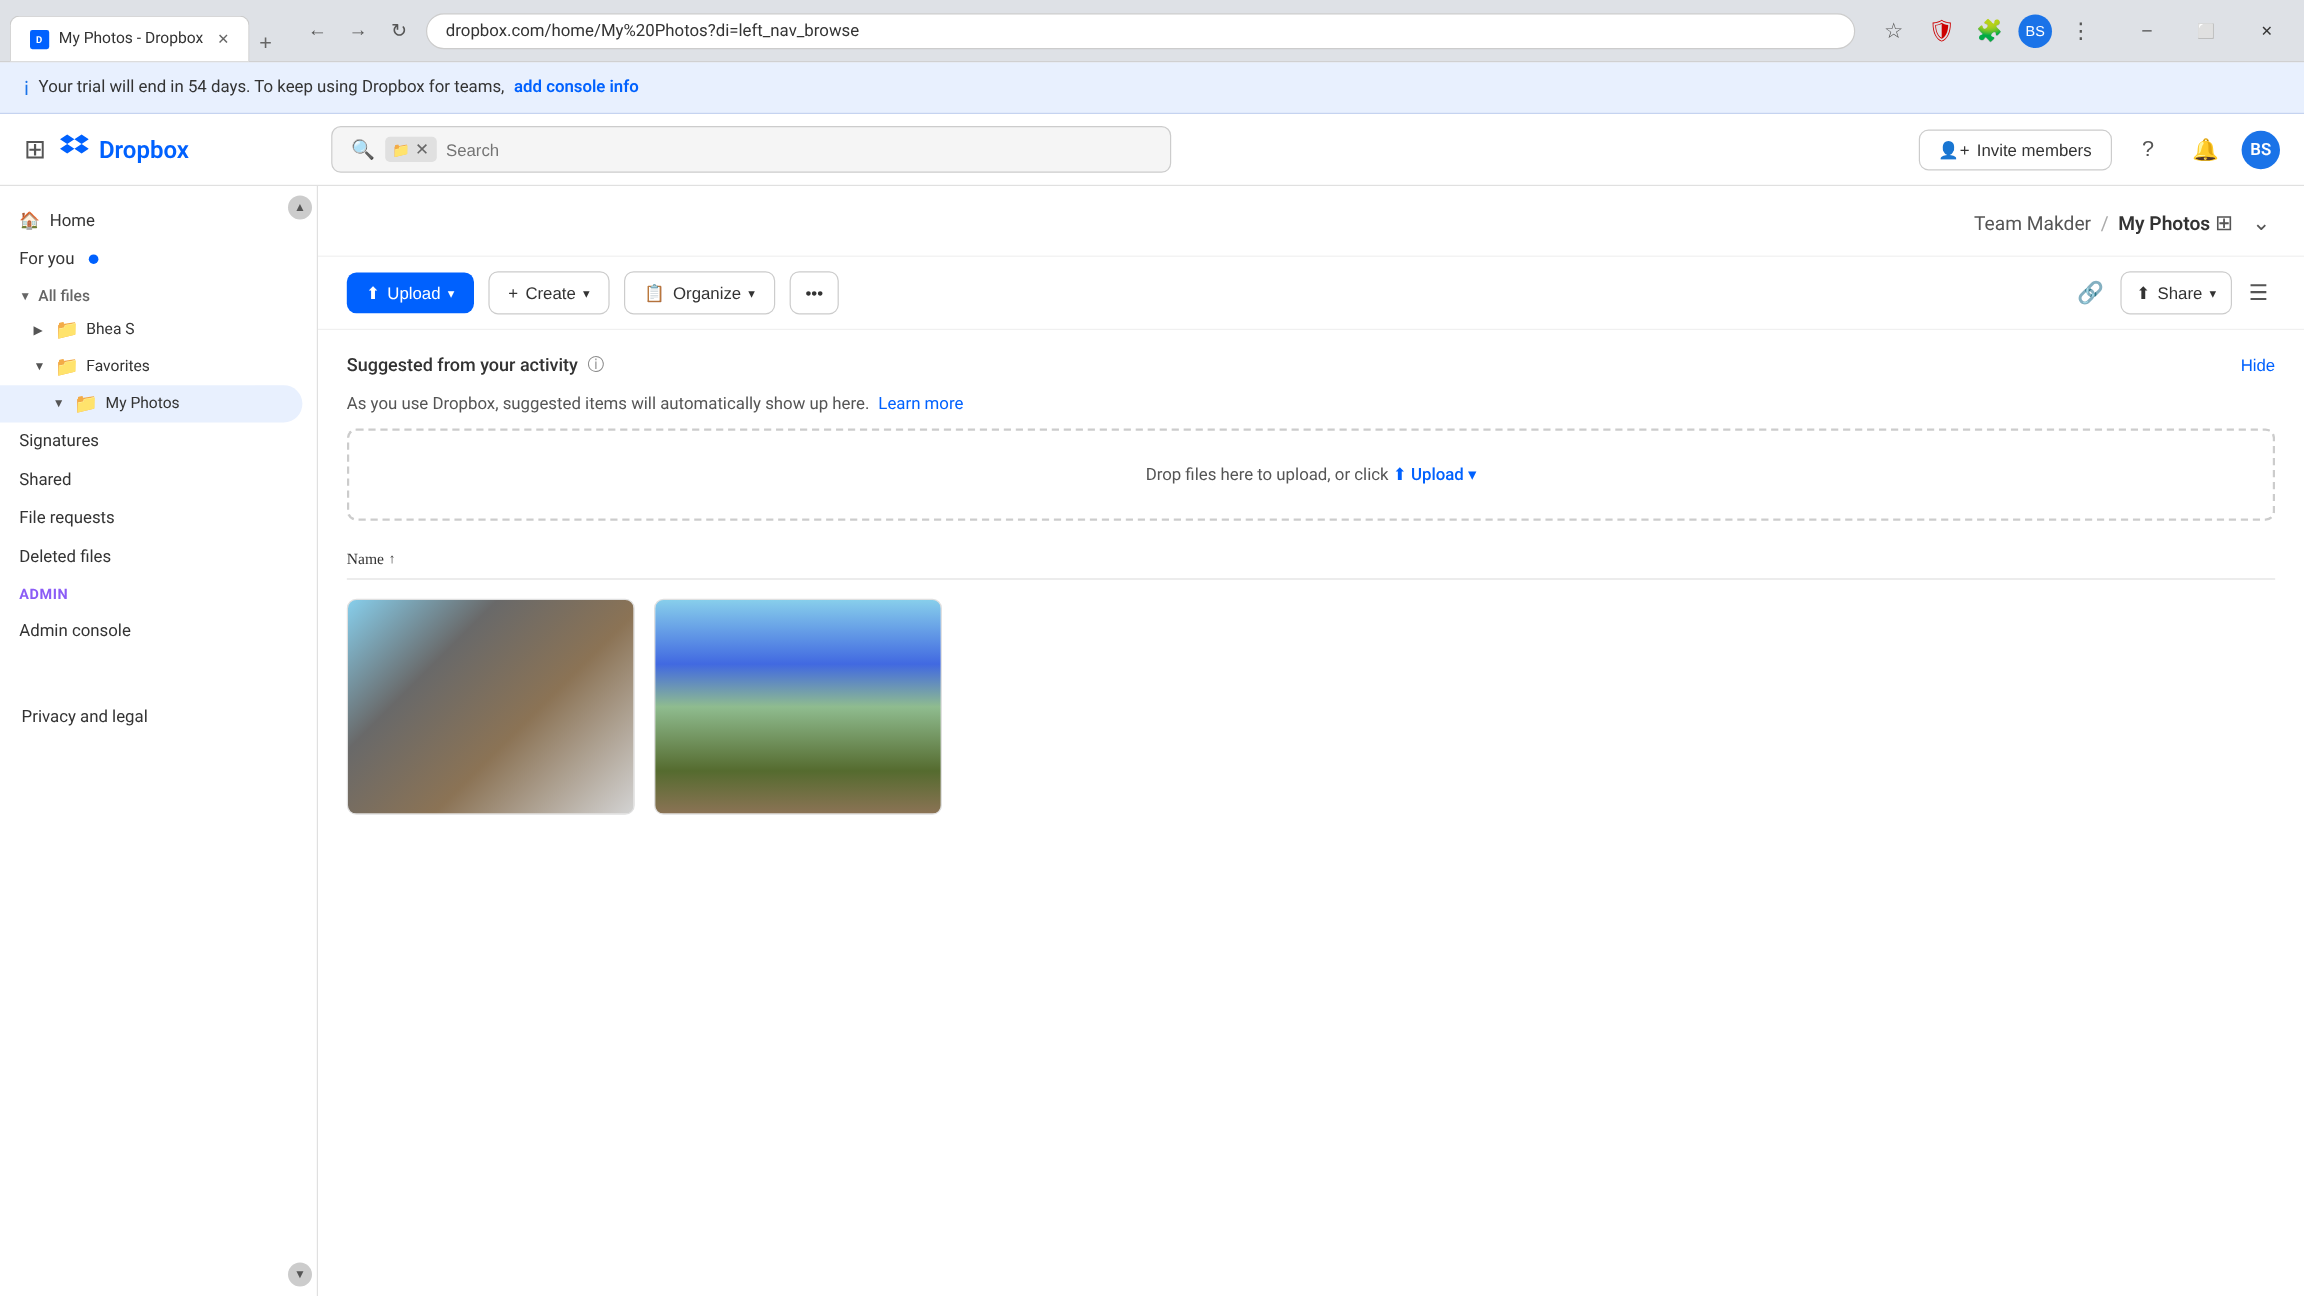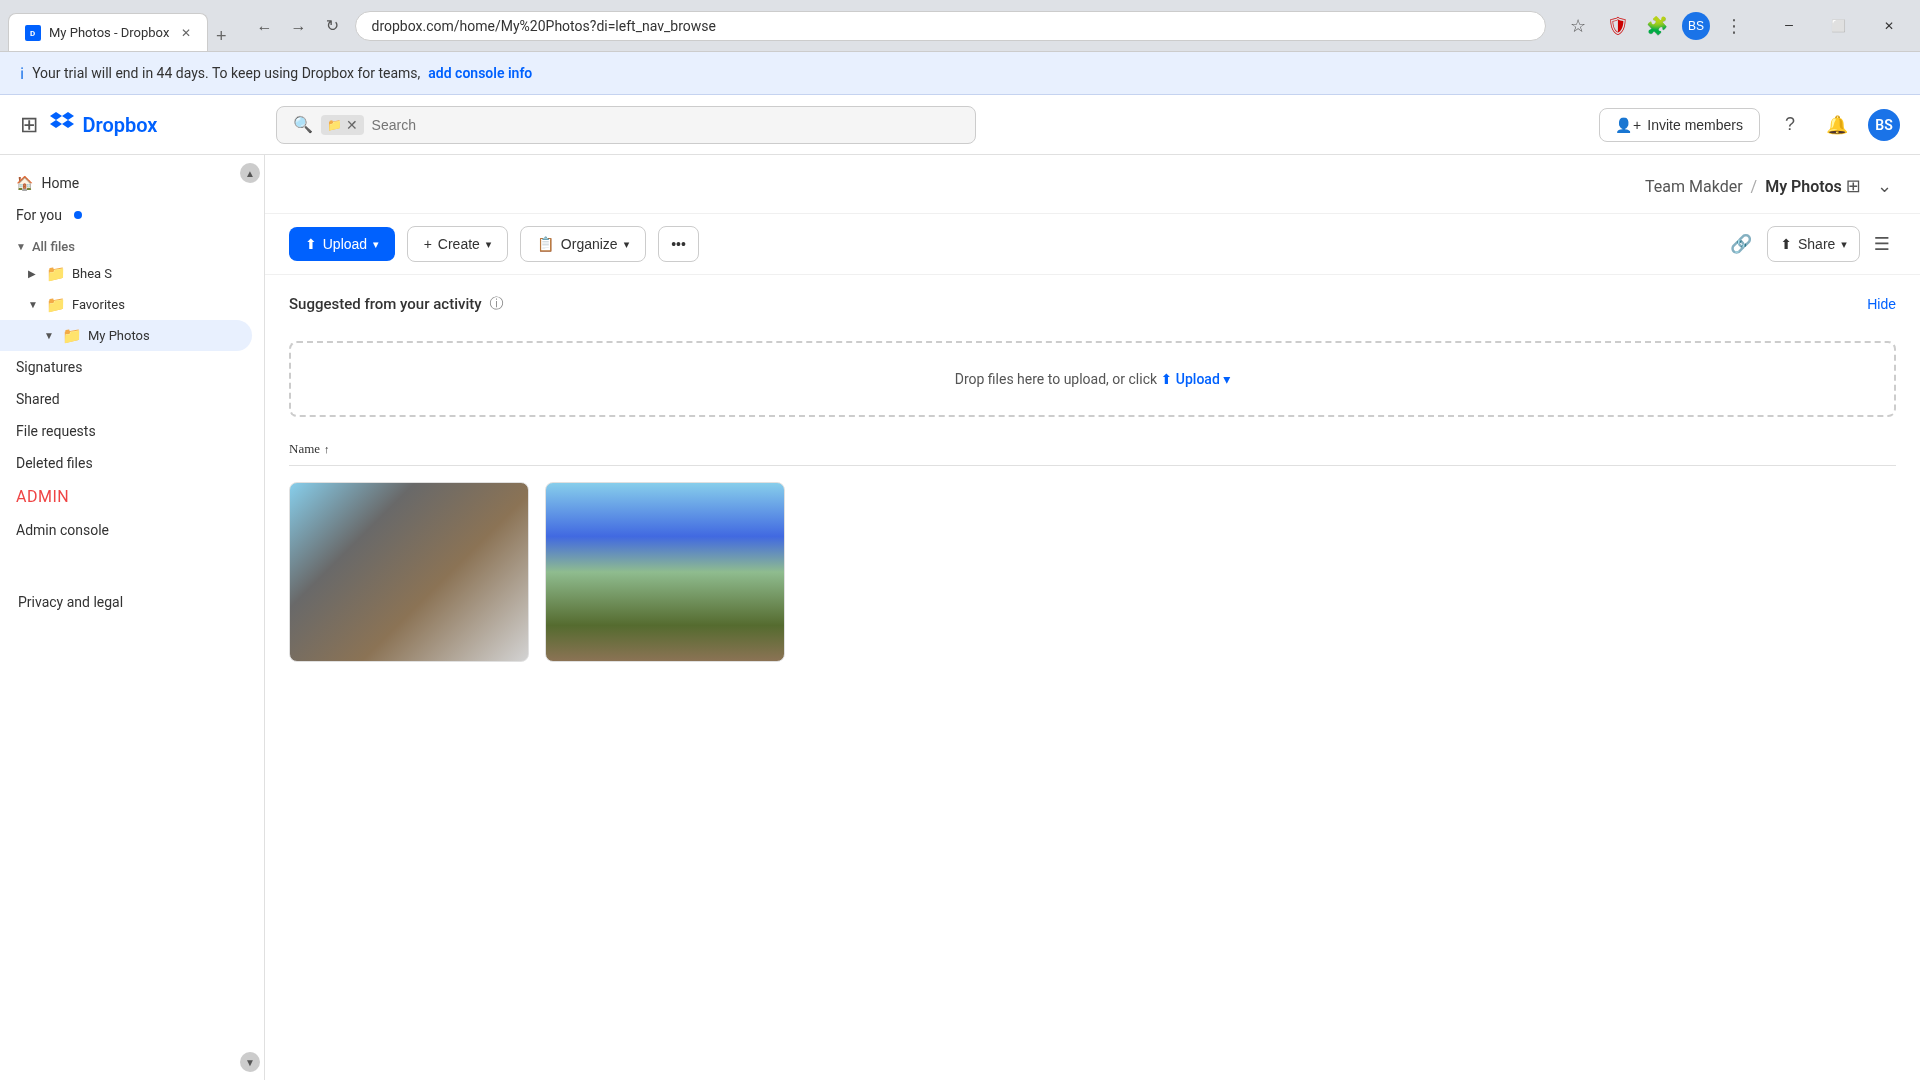--- a/index.html
+++ b/index.html
@@ -55,21 +55,21 @@
     .sidebar-scroll-bot { bottom: 8px; }
     .sidebar-item { padding: 8px 16px; cursor: pointer; font-size: 14px; color: #333; display: flex; align-items: center; gap: 8px; border-radius: 0 24px 24px 0; margin-right: 12px; }
     .sidebar-section-label { padding: 4px 16px 4px 16px; font-size: 13px; color: #666; margin-top: 4px; font-weight: 500; display: flex; align-items: center; gap: 6px; }
     .sidebar-toggle { font-size: 10px; color: #666; cursor: pointer; }
     .dot-indicator { width: 8px; height: 8px; border-radius: 50%; background: #0061fe; display: inline-block; margin-left: 4px; }
     .sidebar-tree-item { padding: 6px 8px 6px 28px; cursor: pointer; font-size: 13px; color: #333; display: flex; align-items: center; gap: 6px; border-radius: 0 24px 24px 0; margin-right: 12px; }
     .sidebar-tree-item.active-item { background: #e8f0fe; }
     .tree-arrow { font-size: 10px; color: #555; width: 12px; }
     .folder-icon { font-size: 16px; }
     .folder-blue { color: #0061fe; }
-    .sidebar-section-header { padding: 8px 16px; font-size: 16px; color: #ef4444; font-weight: 400; text-transform: uppercase; letter-spacing: 0.5px; }
+    .sidebar-section-header { padding: 8px 16px; font-size: 12px; color: #8b5cf6; font-weight: 700; text-transform: uppercase; letter-spacing: 0.5px; }
 
     
     .content-area { flex: 1; overflow-y: auto; background: #fff; }
     .content-header { padding: 16px 24px 12px; display: flex; align-items: center; justify-content: flex-end; border-bottom: 1px solid #f0f0f0; }
     .breadcrumb { display: flex; align-items: center; gap: 8px; font-size: 16px; color: #555; }
     .breadcrumb-sep { color: #aaa; }
     .breadcrumb-current { font-weight: 600; color: #333; }
     .content-view-controls { display: flex; align-items: center; gap: 8px; }
     .view-toggle-btn { background: transparent; border: none; cursor: pointer; color: #555; font-size: 18px; padding: 4px; }
     .toolbar { padding: 12px 24px; display: flex; align-items: center; gap: 12px; border-bottom: 1px solid #f0f0f0; }
@@ -147,21 +147,21 @@
     <div class="win-btn">—</div>
     <div class="win-btn">⬜</div>
     <div class="win-btn close">✕</div>
   </div>
 </div>
 
 <div class="app">
 
   <div class="banner">
     <span class="banner-icon">ℹ</span>
-    <span>Your trial will end in 44 days. To keep using Dropbox for teams,</span>
+    <span>Your trial will end in 54 days. To keep using Dropbox for teams,</span>
     <a class="banner-link">add console info</a>
   </div>
 
   <div class="header">
     <div class="logo-area">
       <span class="apps-btn">⊞</span>
       <span class="logo-icon">
         <svg width="24" height="24" viewBox="0 0 24 24" fill="#0061fe">
             <path d="M6 2L0 6l6 4-6 4 6 4 6-4-6-4 6-4-6-4zM18 2l-6 4 6 4-6 4 6 4 6-4-6-4 6-4-6-4z"></path>
           </svg>
@@ -302,20 +302,24 @@
       </div>
 
       <div class="suggested-section">
         <div class="suggested-header">
           <div class="suggested-title">
             <span>Suggested from your activity</span>
             <span class="info-icon">ⓘ</span>
           </div>
           <button class="hide-btn">Hide</button>
         </div>
+        <div class="suggested-empty">
+          <span>As you use Dropbox, suggested items will automatically show up here.</span>
+          <a href="#" style="color:#0061fe;text-decoration:none;margin-left:4px;">Learn more</a>
+        </div>
       </div>
 
       <div class="drop-zone">
         <span>Drop files here to upload, or click</span>
         <span class="drop-zone-upload"> <span>⬆</span> <span>Upload</span> ▾</span>
       </div>
 
       <div class="file-list">
         <div class="file-list-header">
           <div class="col-name">

